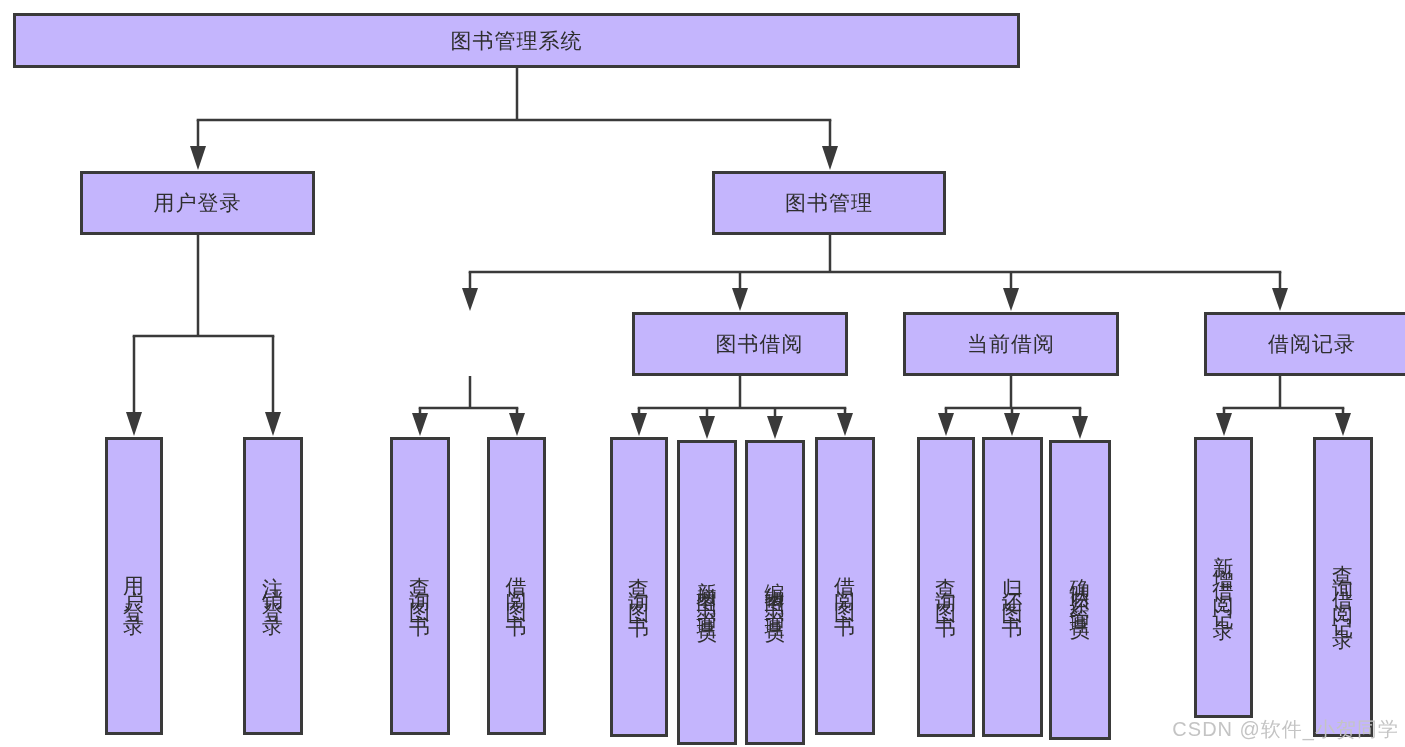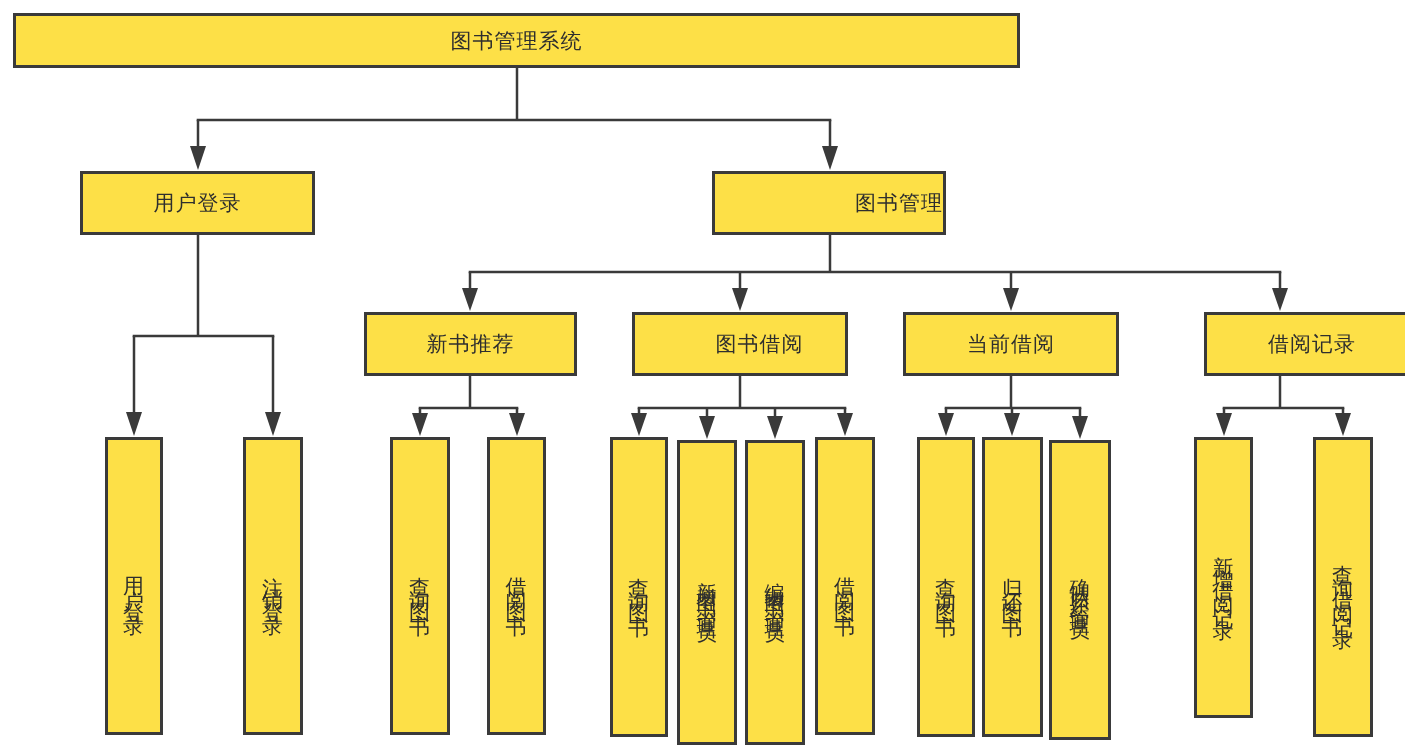--- a/index.html
+++ b/index.html
@@ -13,21 +13,21 @@
   }
   #connectors {
     position: absolute;
     left: 0; top: 0;
     width: 1405px; height: 747px;
   }
   .node {
     position: absolute;
     box-sizing: border-box;
     border: 3px solid #3a3a3a;
-    background: #fde047;
+    background: #c4b5fd;
     color: #2e2e2e;
     display: flex;
     align-items: center;
     justify-content: center;
     z-index: 2;
   }
   .hnode { font-size: 21px; letter-spacing: 1px; }
   .vnode span {
     writing-mode: vertical-rl;
     text-orientation: mixed;
@@ -129,27 +129,24 @@
     </g>
   </svg>
 
   <div class="node hnode" style="left:13px; top:13px; width:1007px; height:55px;">
     <span>图书管理系统</span>
   </div>
 
   <div class="node hnode" style="left:80px; top:171px; width:235px; height:64px;">
     <span>用户登录</span>
   </div>
-  <div class="node hnode" style="left:712px; top:171px; width:234px; height:64px;justify-content:flex-end;">
+  <div class="node hnode" style="left:712px; top:171px; width:234px; height:64px;">
     <span>图书管理</span>
   </div>
 
-  <div class="node hnode" style="left:364px; top:312px; width:213px; height:64px;">
-    <span>新书推荐</span>
-  </div>
   <div class="node hnode" style="left:632px; top:312px; width:216px; height:64px;padding-left:39px;">
     <span>图书借阅</span>
   </div>
   <div class="node hnode" style="left:903px; top:312px; width:216px; height:64px;font-family:Liberation Serif, serif;">
     <span>当前借阅</span>
   </div>
   <div class="node hnode" style="left:1204px; top:312px; width:216px; height:64px;">
     <span>借阅记录</span>
   </div>
 
@@ -190,14 +187,15 @@
     <span>确认归还（管理员）</span>
   </div>
 
   <div class="node vnode" style="left:1194px; top:437px; width:59px; height:281px;">
     <span>新增借阅记录</span>
   </div>
   <div class="node vnode" style="left:1313px; top:437px; width:60px; height:300px;">
     <span>查询借阅记录</span>
   </div>
 
+  <div id="watermark">CSDN @软件_小贺同学</div>
 
 </div>
 
 </body></html>

